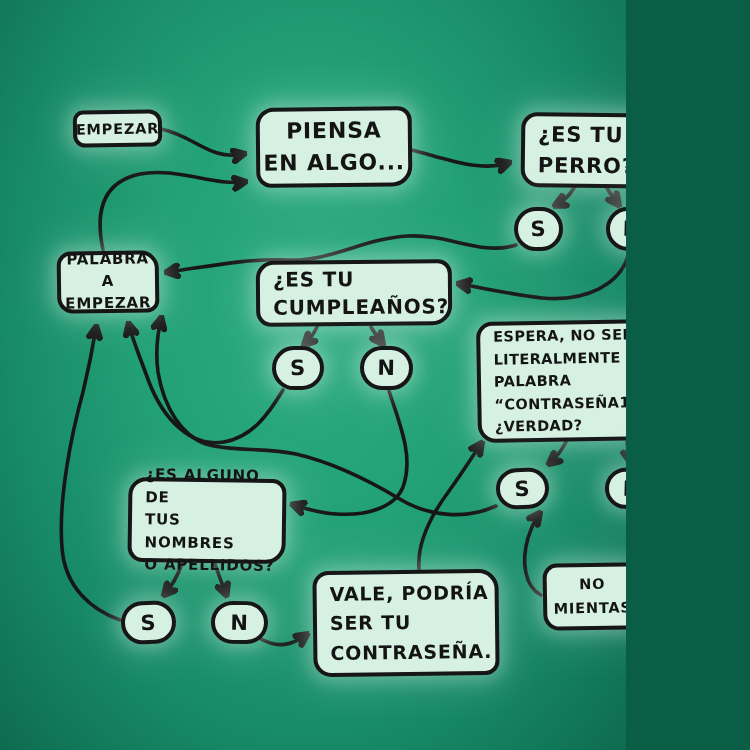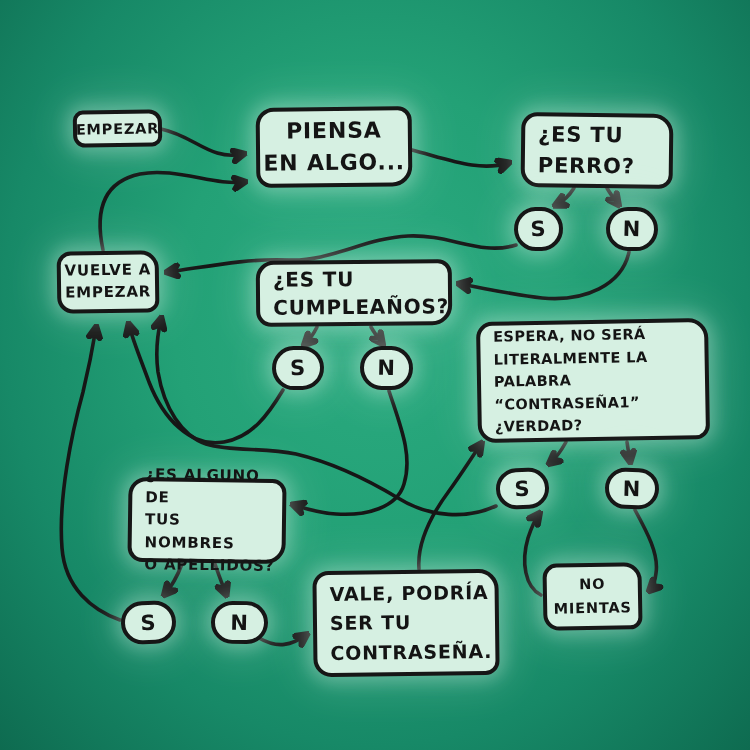--- a/index.html
+++ b/index.html
@@ -1,17 +1,17 @@
 <!DOCTYPE html>
 <html><head>
 <meta charset="utf-8">
 <style>
   html,body { margin:0; padding:0; background:#0b5e46; }
   #canvas {
-    position:relative; width:750px; height:750px; overflow:hidden;
+    position:relative; width:626px; height:750px; overflow:hidden;
     background: radial-gradient(ellipse at 50% 42%, #2bab80 0%, #23a176 38%, #178967 70%, #0e6b50 100%);
     font-family:"DejaVu Sans", sans-serif;
   }
   #edges { position:absolute; left:0; top:0; width:750px; height:750px; z-index:1; }
   #edges path { stroke:#161616; stroke-width:3.6; fill:none; stroke-linecap:round; }
   .node {
     position:absolute; z-index:2; box-sizing:border-box;
     display:flex; align-items:center; justify-content:center;
     background:#d6f0e2; border:4px solid #161616; color:#141414;
     font-weight:bold; letter-spacing:0.8px; text-align:center;
@@ -74,21 +74,21 @@
 
   <div class="node sn" style="left:514px; top:207px; width:49px; height:44px; transform:rotate(-2deg);">
     <span>S</span>
     </div>
 
   <div class="node sn" style="left:606px; top:207px; width:52px; height:44px; transform:rotate(1.5deg);">
     <span>N</span>
     </div>
 
   <div class="node r1" style="left:57px; top:251px; width:102px; height:62px; font-size:15px; line-height:1.45; transform:rotate(-0.8deg);">
-    <span>VUELVE A
+    <span>PALABRA A
 EMPEZAR</span>
     </div>
 
   <div class="node q r2" style="left:256px; top:260px; width:196px; height:66px; font-size:20px; line-height:1.4; transform:rotate(-0.5deg);">
     <span>¿ES TU
 CUMPLEAÑOS?</span>
     </div>
 
   <div class="node sn" style="left:272px; top:346px; width:52px; height:44px; transform:rotate(-1.5deg);">
     <span>S</span>

